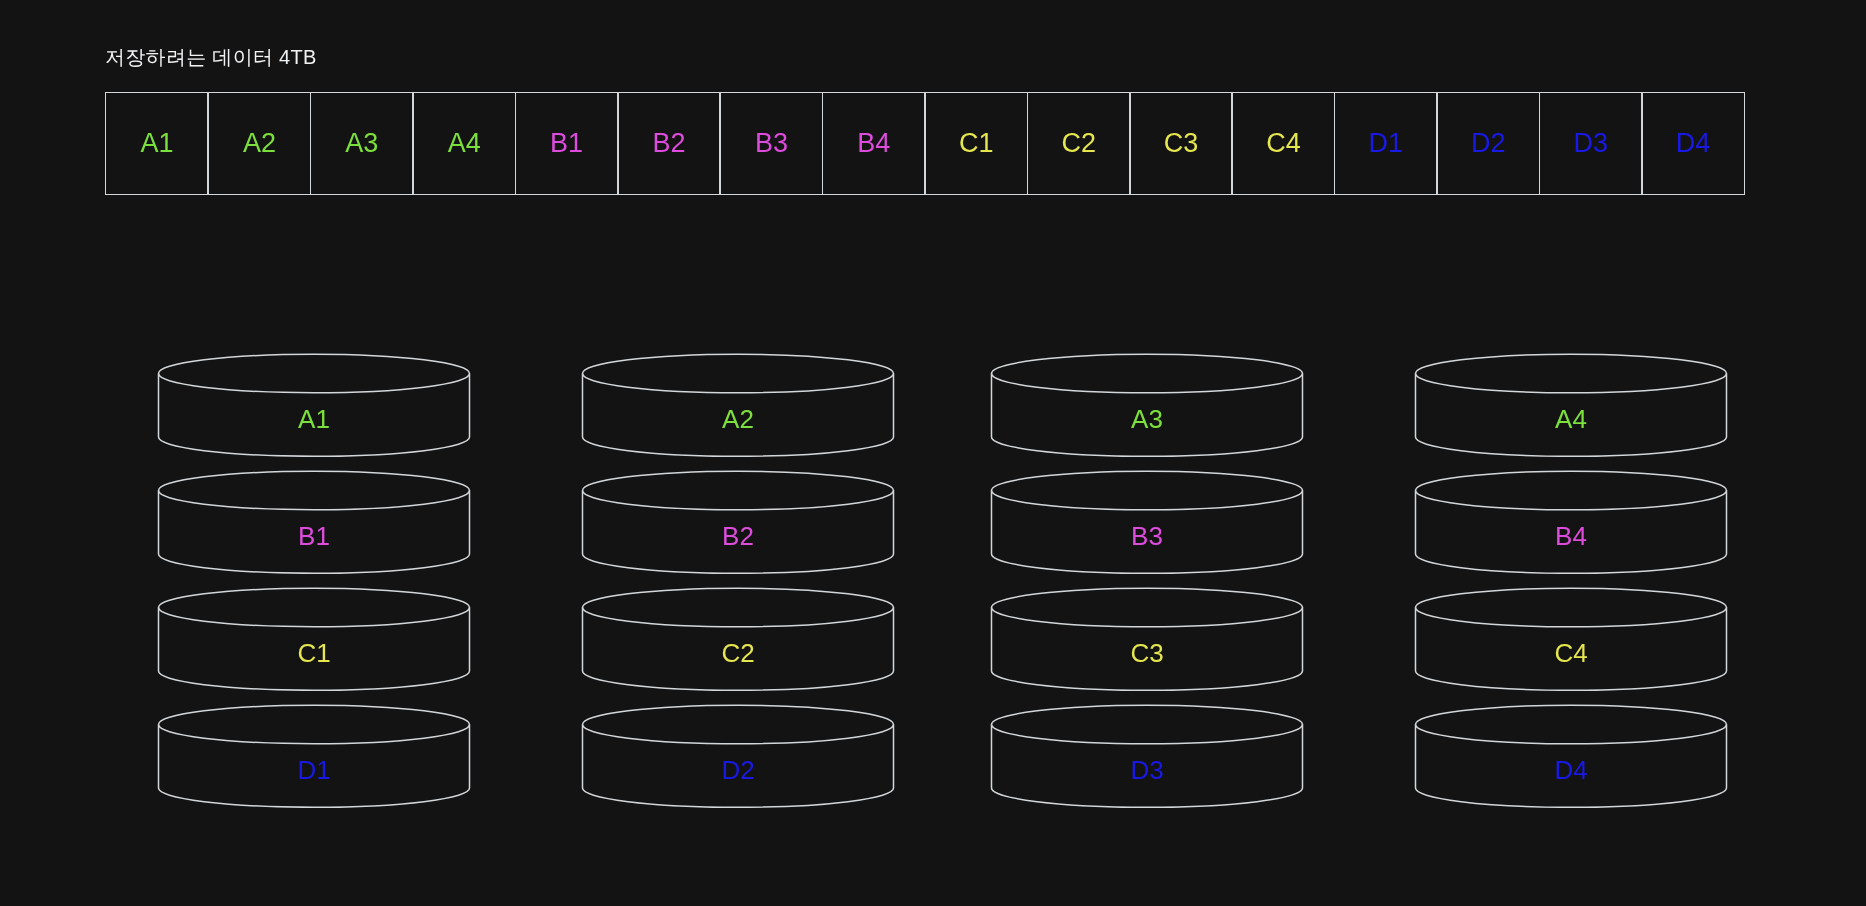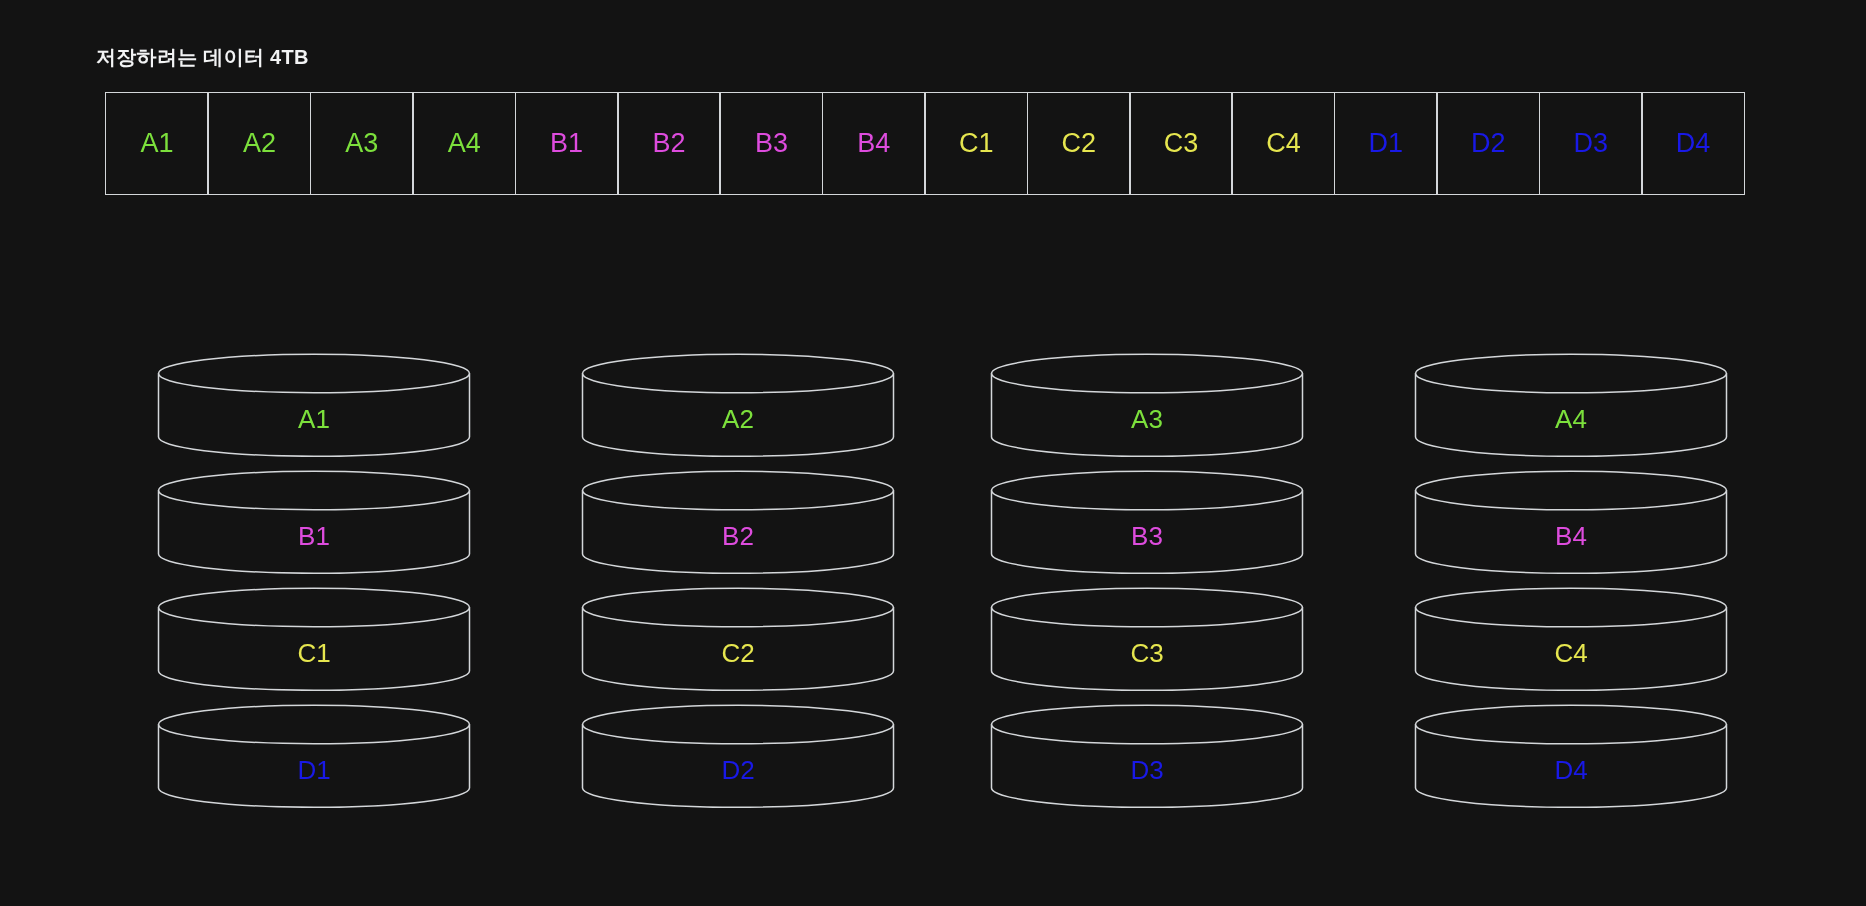--- a/index.html
+++ b/index.html
@@ -6,22 +6,22 @@
   body {
     position:relative;
     width:1866px; height:906px;
     overflow:hidden;
     background:var(--c-bg, #131313);
     font-family:"Liberation Sans", sans-serif;
   }
 
   
   .title {
-    position:absolute; left:96px; top:44px;
-    font-size:20px; font-weight:700;
+    position:absolute; left:105px; top:44px;
+    font-size:20px; font-weight:400;
     color:var(--c-title, #f2f3f4);
     letter-spacing:0.3px;
     white-space:nowrap;
   }
 
   
   .strip { position:absolute; left:105px; top:92px; display:flex; }
   .cell {
     box-sizing:border-box;
     width:104px; height:103px;

